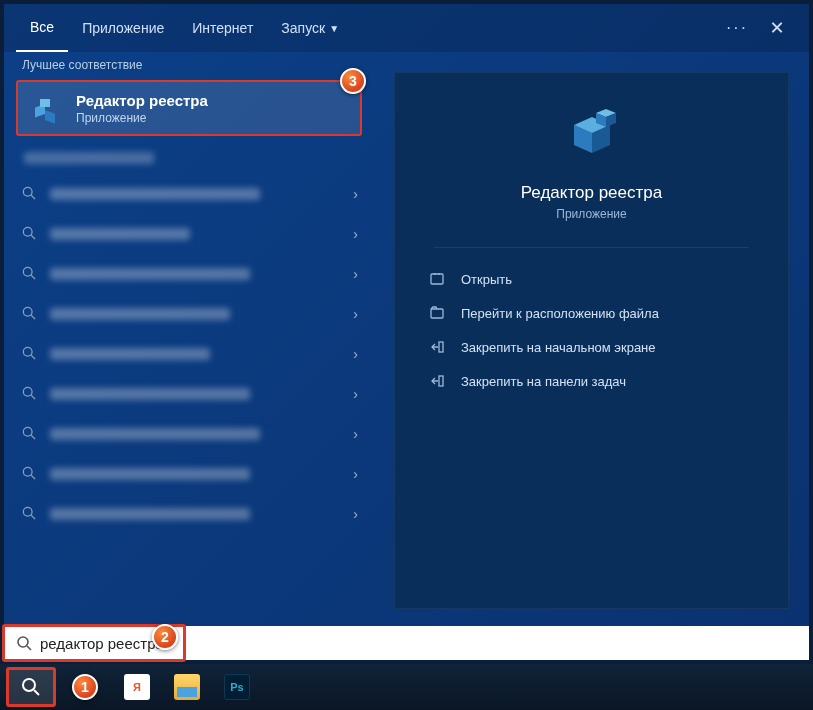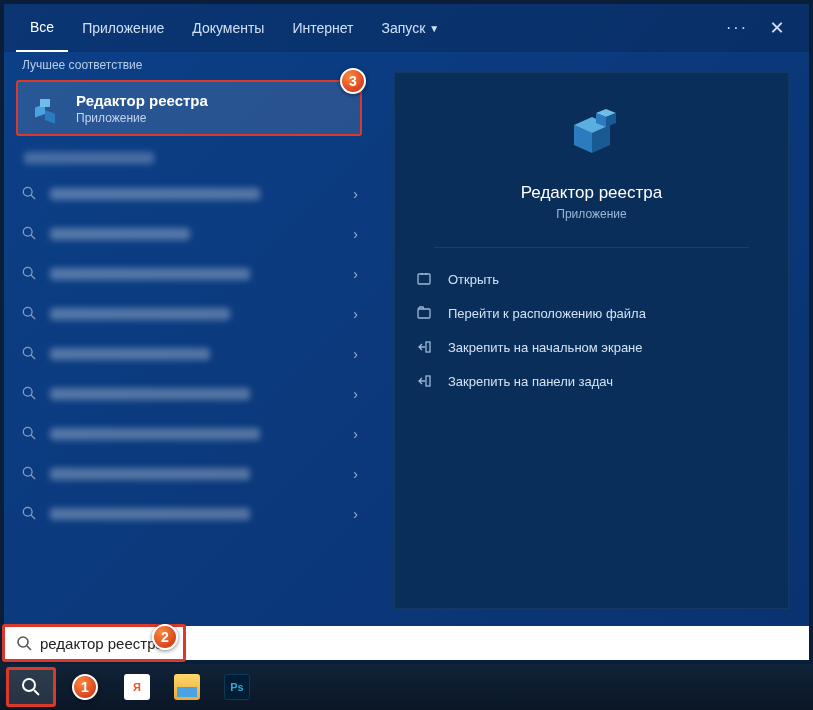--- a/index.html
+++ b/index.html
@@ -101,21 +101,21 @@
     height: 100%;
     border: 1px solid rgba(255,255,255,.05);
     display: flex; flex-direction: column;
     align-items: center;
     padding-top: 30px;
   }
   .right-card .big-icon { width: 64px; height: 64px; margin-bottom: 16px; display:flex;align-items:center;justify-content:center;}
   .right-card .title { color: #fff; font-size: 17px; text-align:center;}
   .right-card .subtitle { color: #9cb8d8; font-size: 12px; margin-top:4px;}
   .divider { height:1px; background: rgba(255,255,255,.08); width: 80%; margin: 26px 0 14px;}
-  .actions { width: 100%; padding: 0 11px;}
+  .actions { width: 100%; padding: 0 24px;}
   .action {
     display:flex; align-items:center;
     color: #d2e2f4; font-size: 13px;
     padding: 9px 8px; cursor:pointer;
   }
   .action .a-icon { width: 20px; margin-right: 14px; display:inline-flex;align-items:center;justify-content:center;}
   .search-bar {
     position: absolute;
     bottom: 50px; left: 4px; right: 4px;
     height: 34px;
@@ -158,21 +158,20 @@
   }
   svg { display:block; }
 </style>
 </head>
 <body>
 
 <div class="search-panel">
   <div class="tabs">
     <div class="tab active">Все</div>
     <div class="tab">Приложение</div>
-    <div class="tab">Документы</div>
     <div class="tab">Интернет</div>
     <div class="tab">
       <span>Запуск</span>
       <span class="chev">▼</span>
     </div>
     <div class="tabs-spacer"></div>
     <div class="tab-icon">
         <span class="dots">···</span>
       </div>
     <div class="tab-icon">

